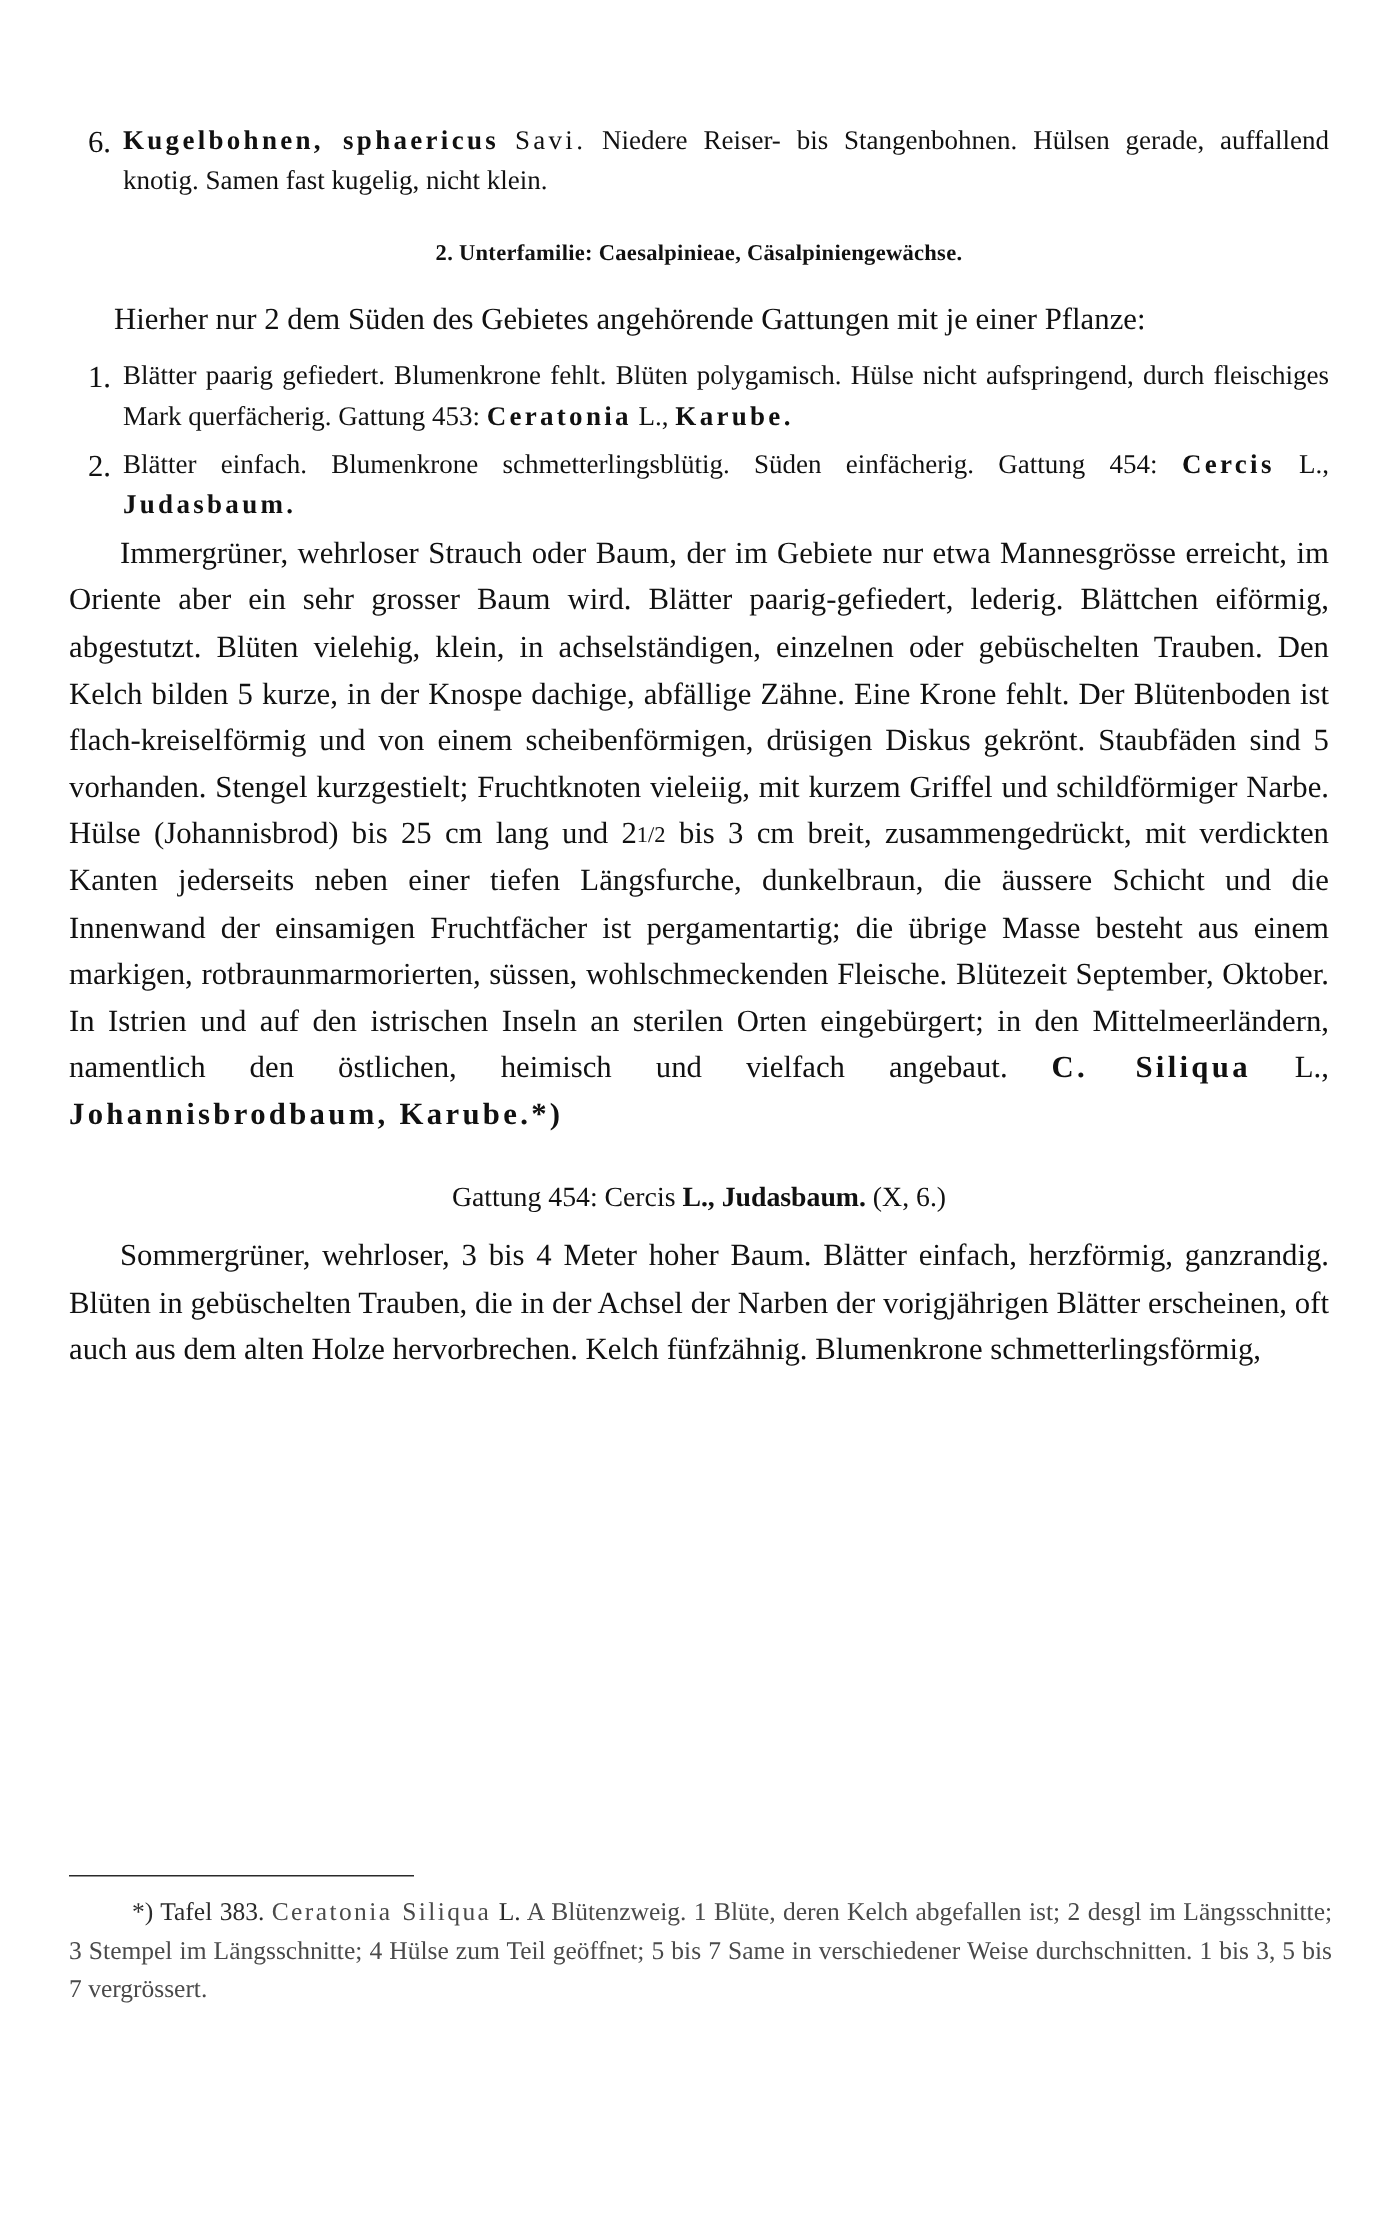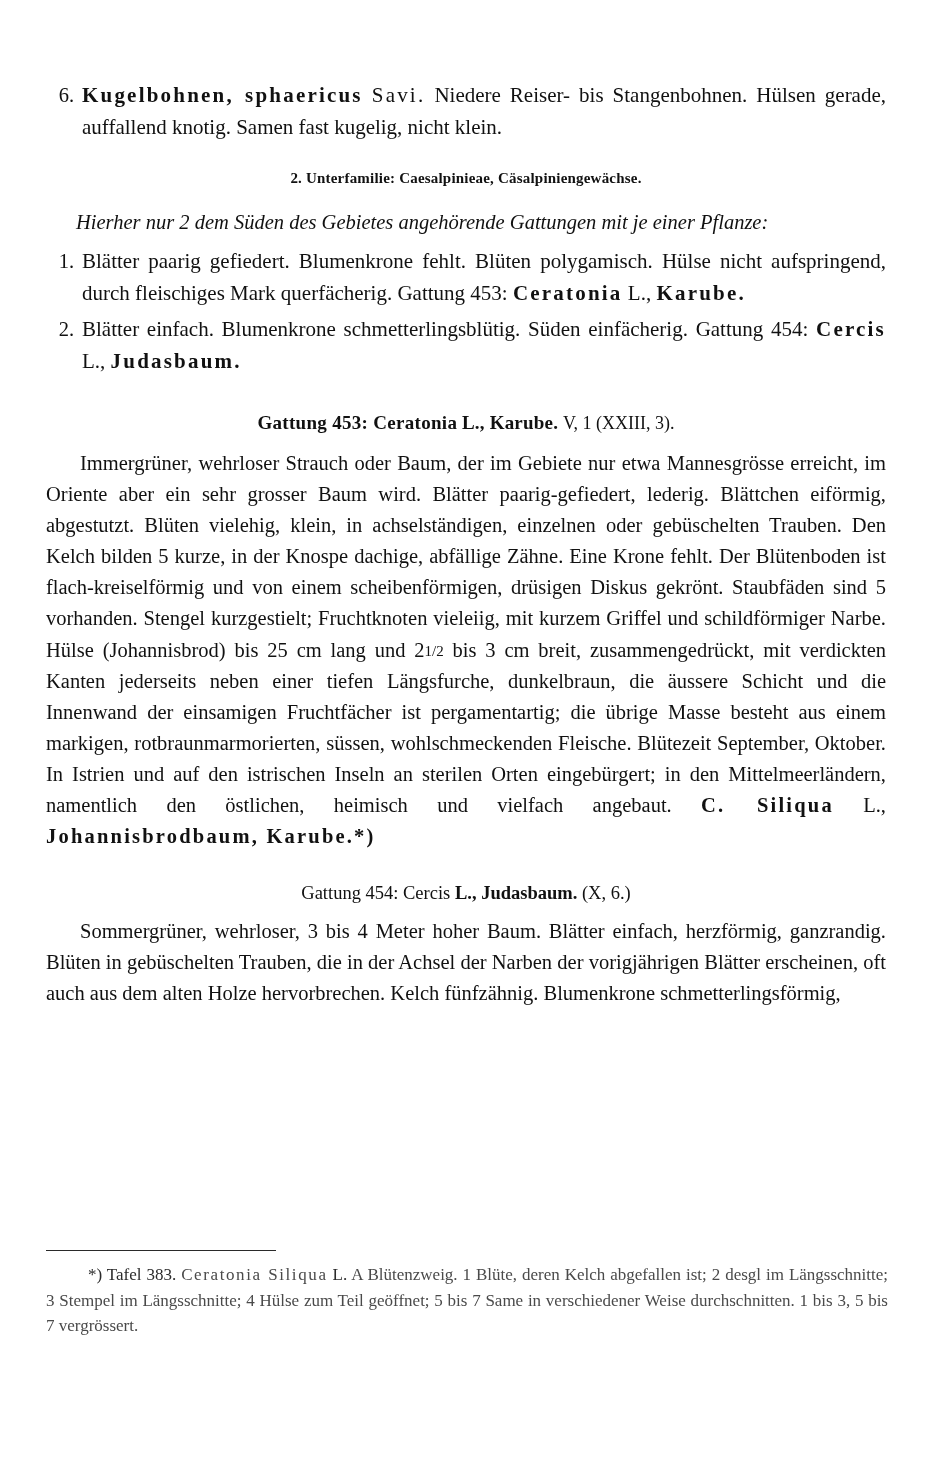--- a/index.html
+++ b/index.html
@@ -69,28 +69,27 @@
   .numbered .num {
     width: 28px;
     flex: 0 0 28px;
     text-align: right;
     padding-right: 8px;
     font-size: 20.5px;
     line-height: 1.52;
   }
   .numbered .txt {
     flex: 1 1 auto;
-    font-size: 21px;
+    font-size: 18px;
     line-height: 1.52;
     text-align: justify;
   }
 
   .intro-item {
     margin-top: 6px;
-    font-style: italic;
   }
   .intro-item .first-line {
     text-indent: 30px;
   }
 
   .subfamily-head {
     text-align: center;
     font-size: 15px;
     font-weight: bold;
     margin-top: 26px;
@@ -177,25 +176,20 @@
       </div>
     </div>
 
     <div class="numbered" style="margin-top:4px;">
       <div class="num">2.</div>
       <div class="txt">
         <span>Blätter einfach. Blumenkrone schmetterlingsblütig. Süden einfächerig. Gattung 454: </span><span class="b sp">Cercis</span> <span>L.,</span> <span class="b sp">Judasbaum.</span>
       </div>
     </div>
 
-    <div class="genus-head">
-      <span class="gname">Gattung 453: Ceratonia</span>
-      <span class="b" style="letter-spacing:0.2px">L., Karube.</span>
-      <span class="cite">V, 1 (XXIII, 3).</span>
-    </div>
 
     <p class="body-par">
       <span style="display:inline-block;width:34px;"></span><span>Immergrüner, wehrloser Strauch oder Baum, der im Gebiete nur etwa Mannesgrösse erreicht, im Oriente aber ein sehr grosser Baum wird. Blätter paarig-gefiedert, lederig. Blättchen eiförmig, abgestutzt. Blüten vielehig, klein, in achselständigen, einzelnen oder gebüschelten Trauben. Den Kelch bilden 5 kurze, in der Knospe dachige, abfällige Zähne. Eine Krone fehlt. Der Blütenboden ist flach-kreiselförmig und von einem scheibenförmigen, drüsigen Diskus gekrönt. Staubfäden sind 5 vorhanden. Stengel kurzgestielt; Fruchtknoten vieleiig, mit kurzem Griffel und schildförmiger Narbe. Hülse (Johannisbrod) bis 25 cm lang und 2</span><span class="frac">1/2</span><span> bis 3 cm breit, zusammengedrückt, mit verdickten Kanten jederseits neben einer tiefen Längsfurche, dunkelbraun, die äussere Schicht und die Innenwand der einsamigen Fruchtfächer ist pergamentartig; die übrige Masse besteht aus einem markigen, rotbraunmarmorierten, süssen, wohlschmeckenden Fleische. Blütezeit September, Oktober. In Istrien und auf den istrischen Inseln an sterilen Orten eingebürgert; in den Mittelmeerländern, namentlich den östlichen, heimisch und vielfach angebaut. </span><span class="b sp">C. Siliqua</span> <span>L.,</span> <span class="b sp">Johannisbrodbaum, Karube.*)</span>
     </p>
 
     <div class="genus-head-2">
       <span class="gname">Gattung 454: Cercis</span>
       <span class="b">L., Judasbaum.</span>
       <span class="cite">(X, 6.)</span>
     </div>

